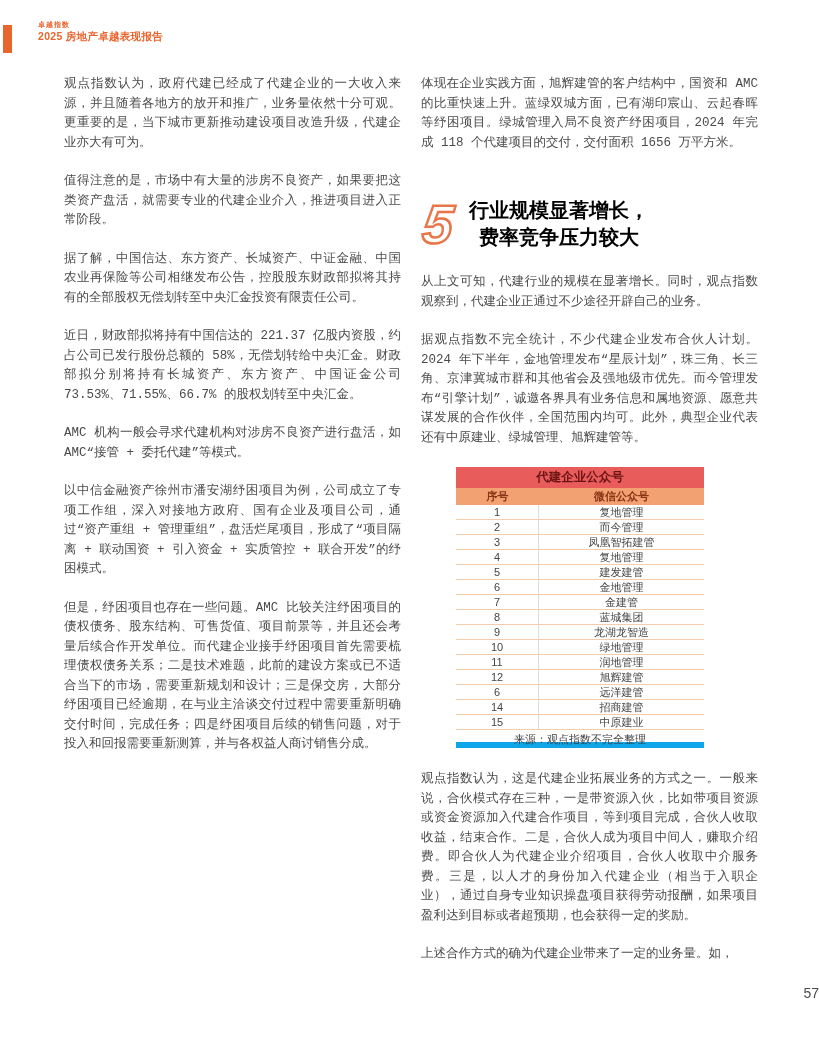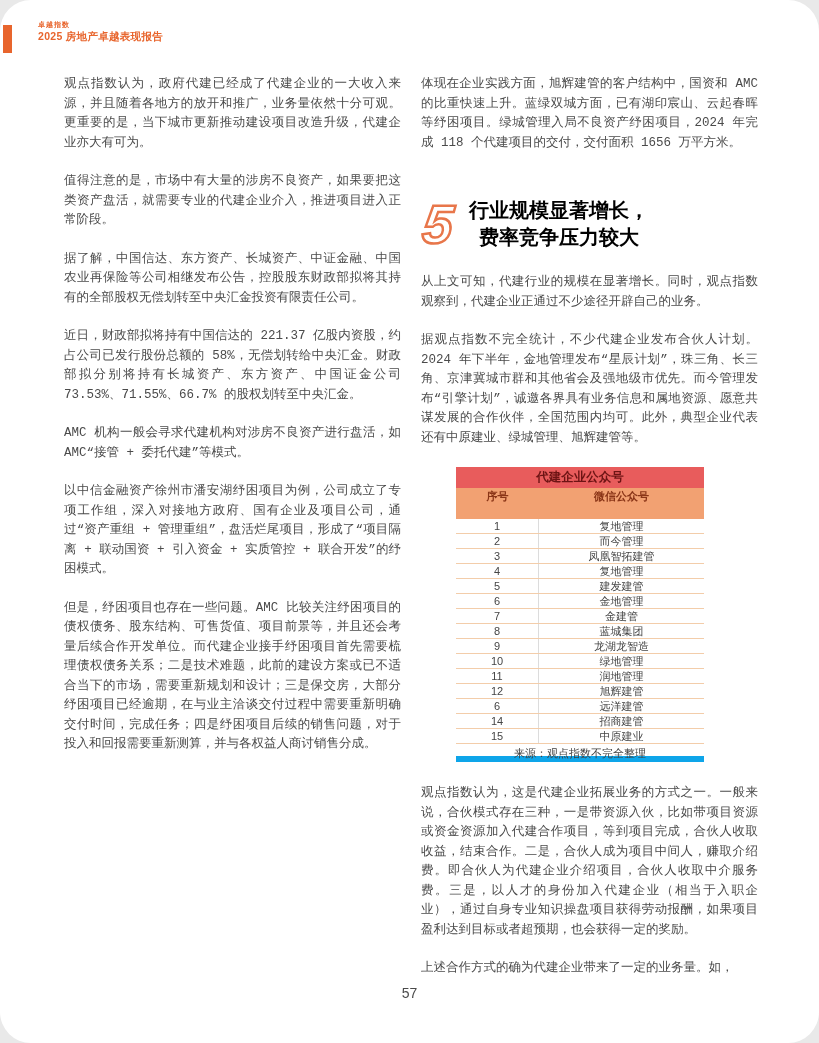--- a/index.html
+++ b/index.html
@@ -4,21 +4,20 @@
 <style>
   * { box-sizing: border-box; }
   html,body { margin:0; padding:0; background:#e9e9e9; }
   .page {
     position:relative;
     width:819px; height:1043px;
     margin:0 auto;
     background:#ffffff;
     font-family:"Liberation Sans","DejaVu Sans",sans-serif;
     overflow:hidden;
-    border-radius:31px;
   }
 
   
   .brand-bar {
     position:absolute; left:3px; top:25px;
     width:9px; height:28px;
     background:#e8652d;
   }
   .brand-block {
     position:absolute; left:38px; top:21px;
@@ -70,42 +69,42 @@
   }
   .tbl-title {
     background:#e85c5c; color:#6d1414;
     font-weight:bold; font-size:12.5px;
     height:21px; line-height:21px;
   }
   .tbl-header {
     display:flex;
     background:#f2a172; color:#8a3517;
     font-weight:bold;
-    height:31px; line-height:17px;
+    height:17px; line-height:17px;
   }
   .tbl-row {
     display:flex;
     height:15px; line-height:15px;
     border-bottom:1px solid #f3cdaa;
     background:#ffffff;
     overflow:hidden;
   }
   .cell-num  { width:83px; text-align:center; flex:0 0 auto; }
   .tbl-row .cell-num { border-right:1px solid #dcdcdc; }
   .cell-name { flex:1; text-align:center; }
   .tbl-source {
     height:18px; line-height:18px;
     border-bottom:6px solid #0ea5e9;
     text-align:center; color:#3f3f3f;
   }
 
   
   .page-number {
     position:absolute; left:0; right:0; bottom:42px;
-    text-align:center;
+    text-align:right;
     font-size:14px; color:#4a4a4a;
   }
 </style>
 </head>
 <body>
 
 <div class="page">
 
   <div class="brand-bar"></div>
   <div class="brand-block">

